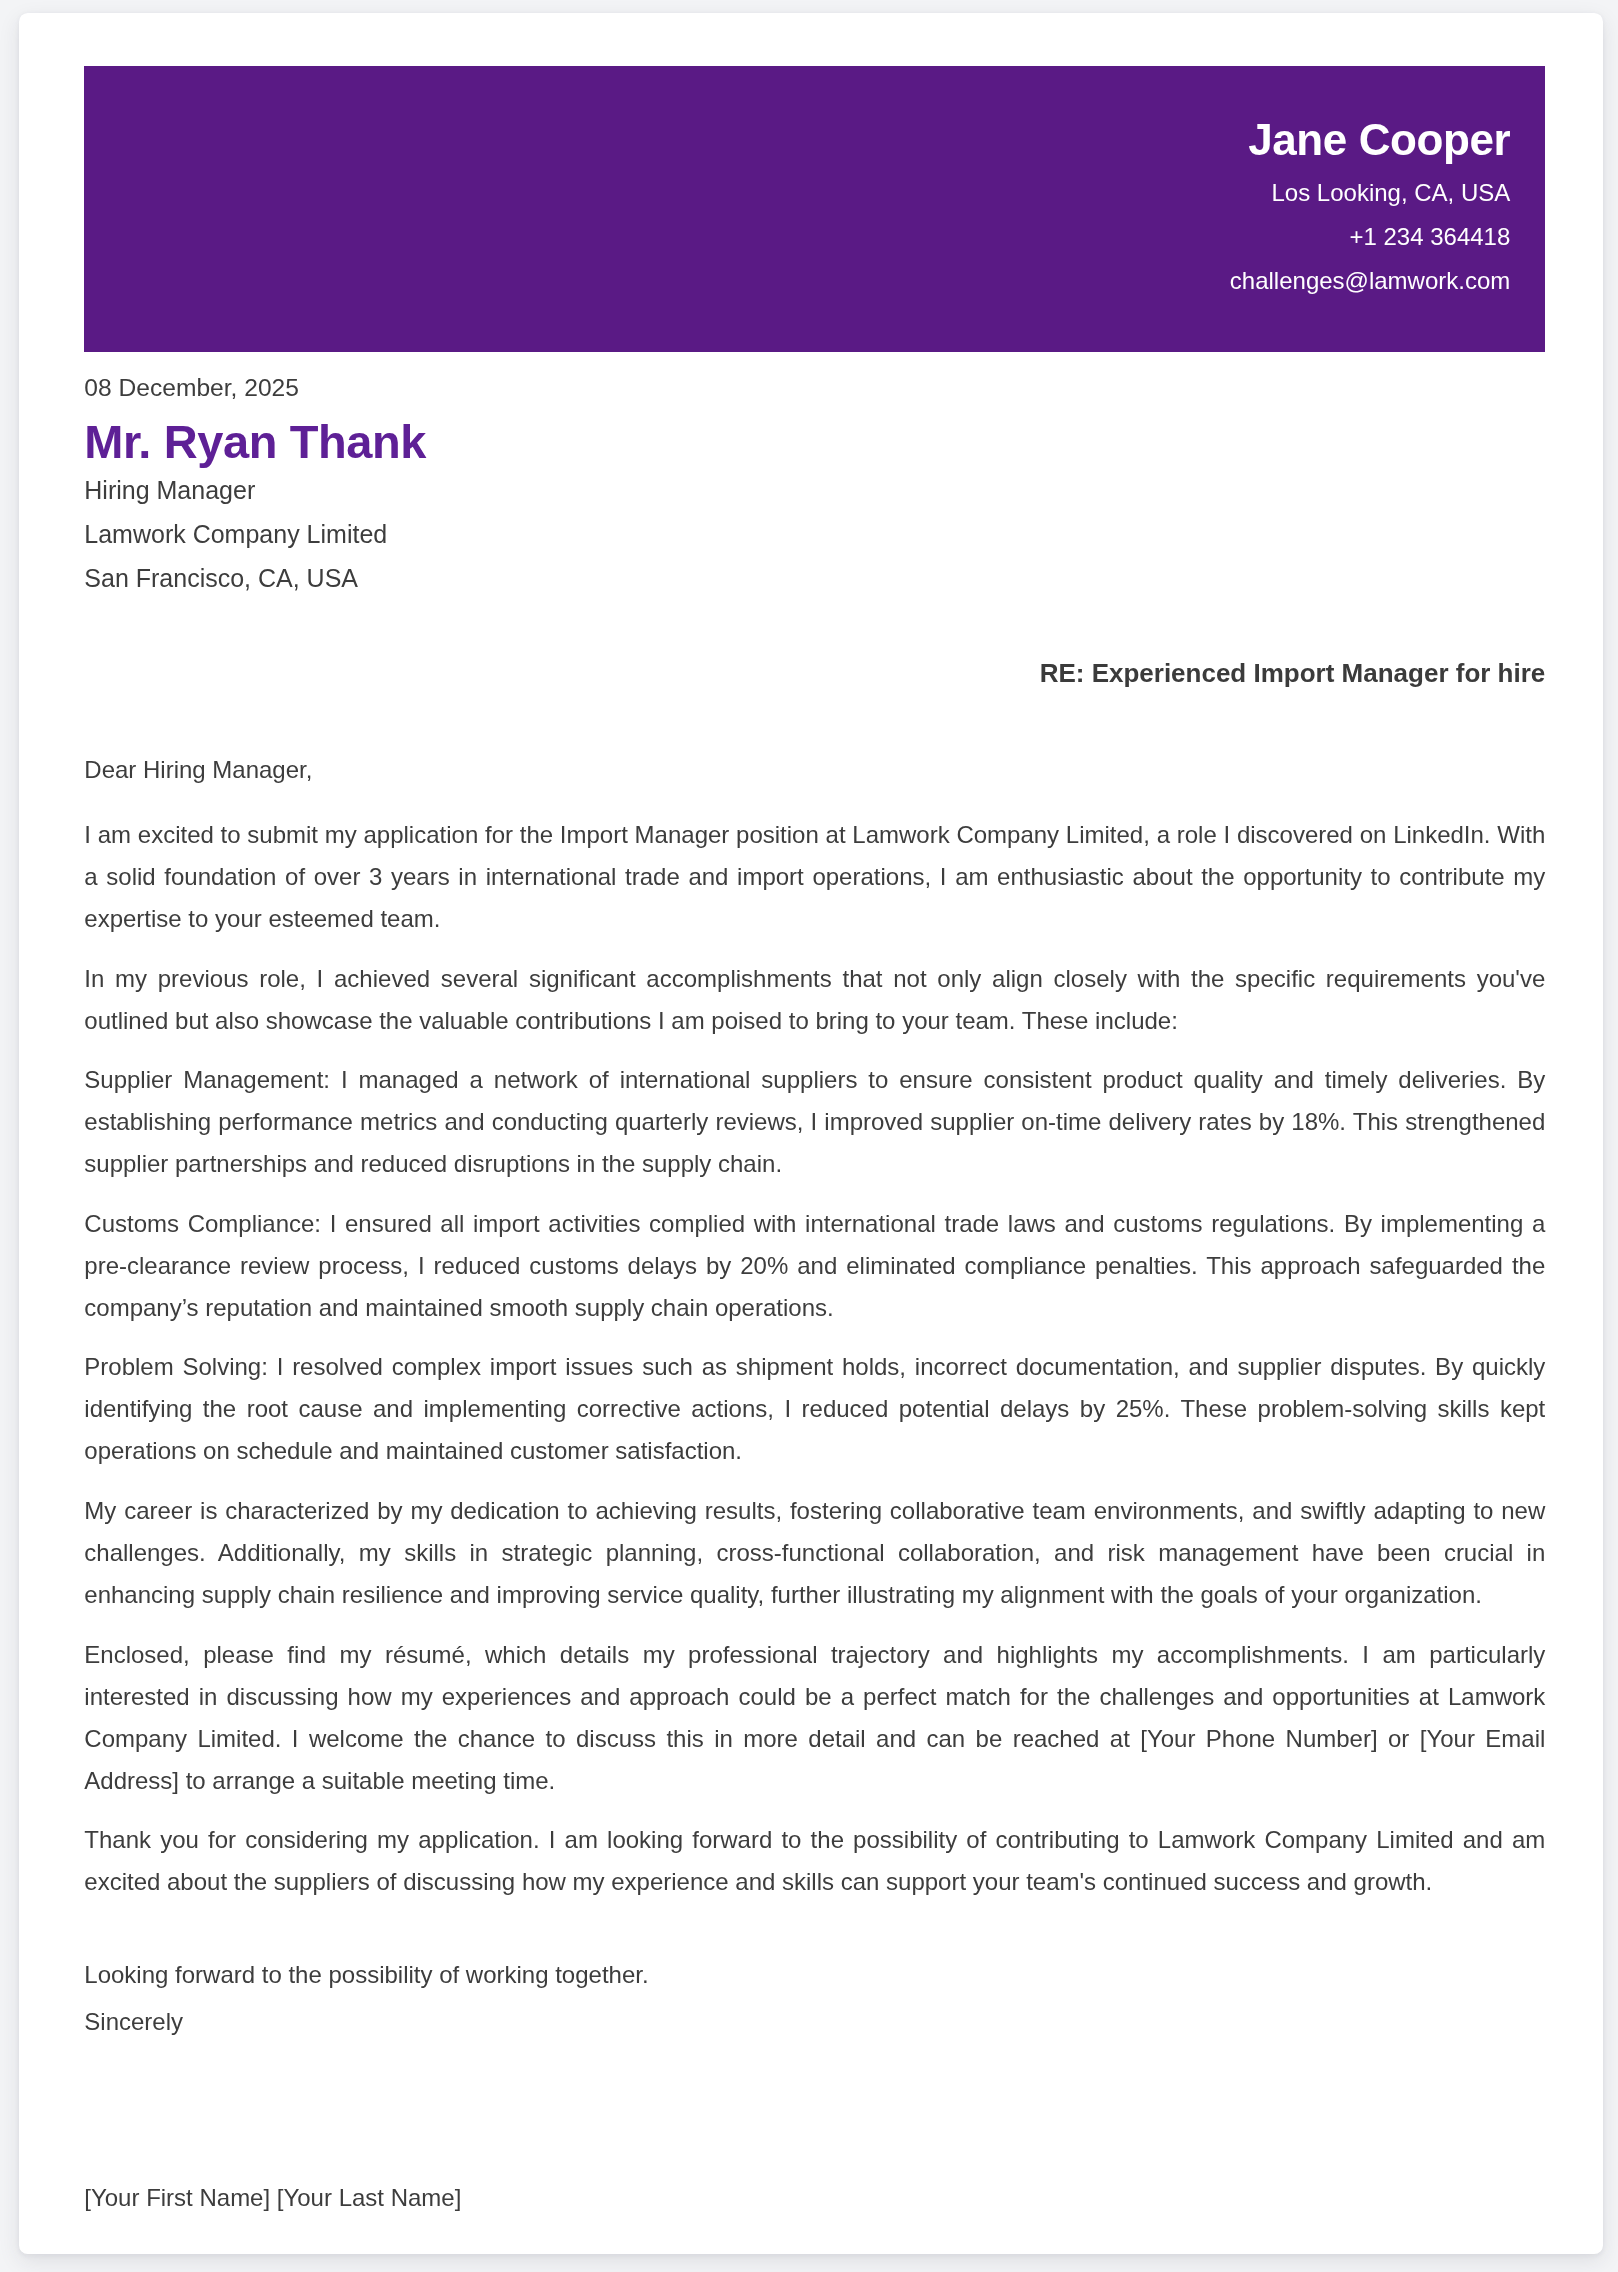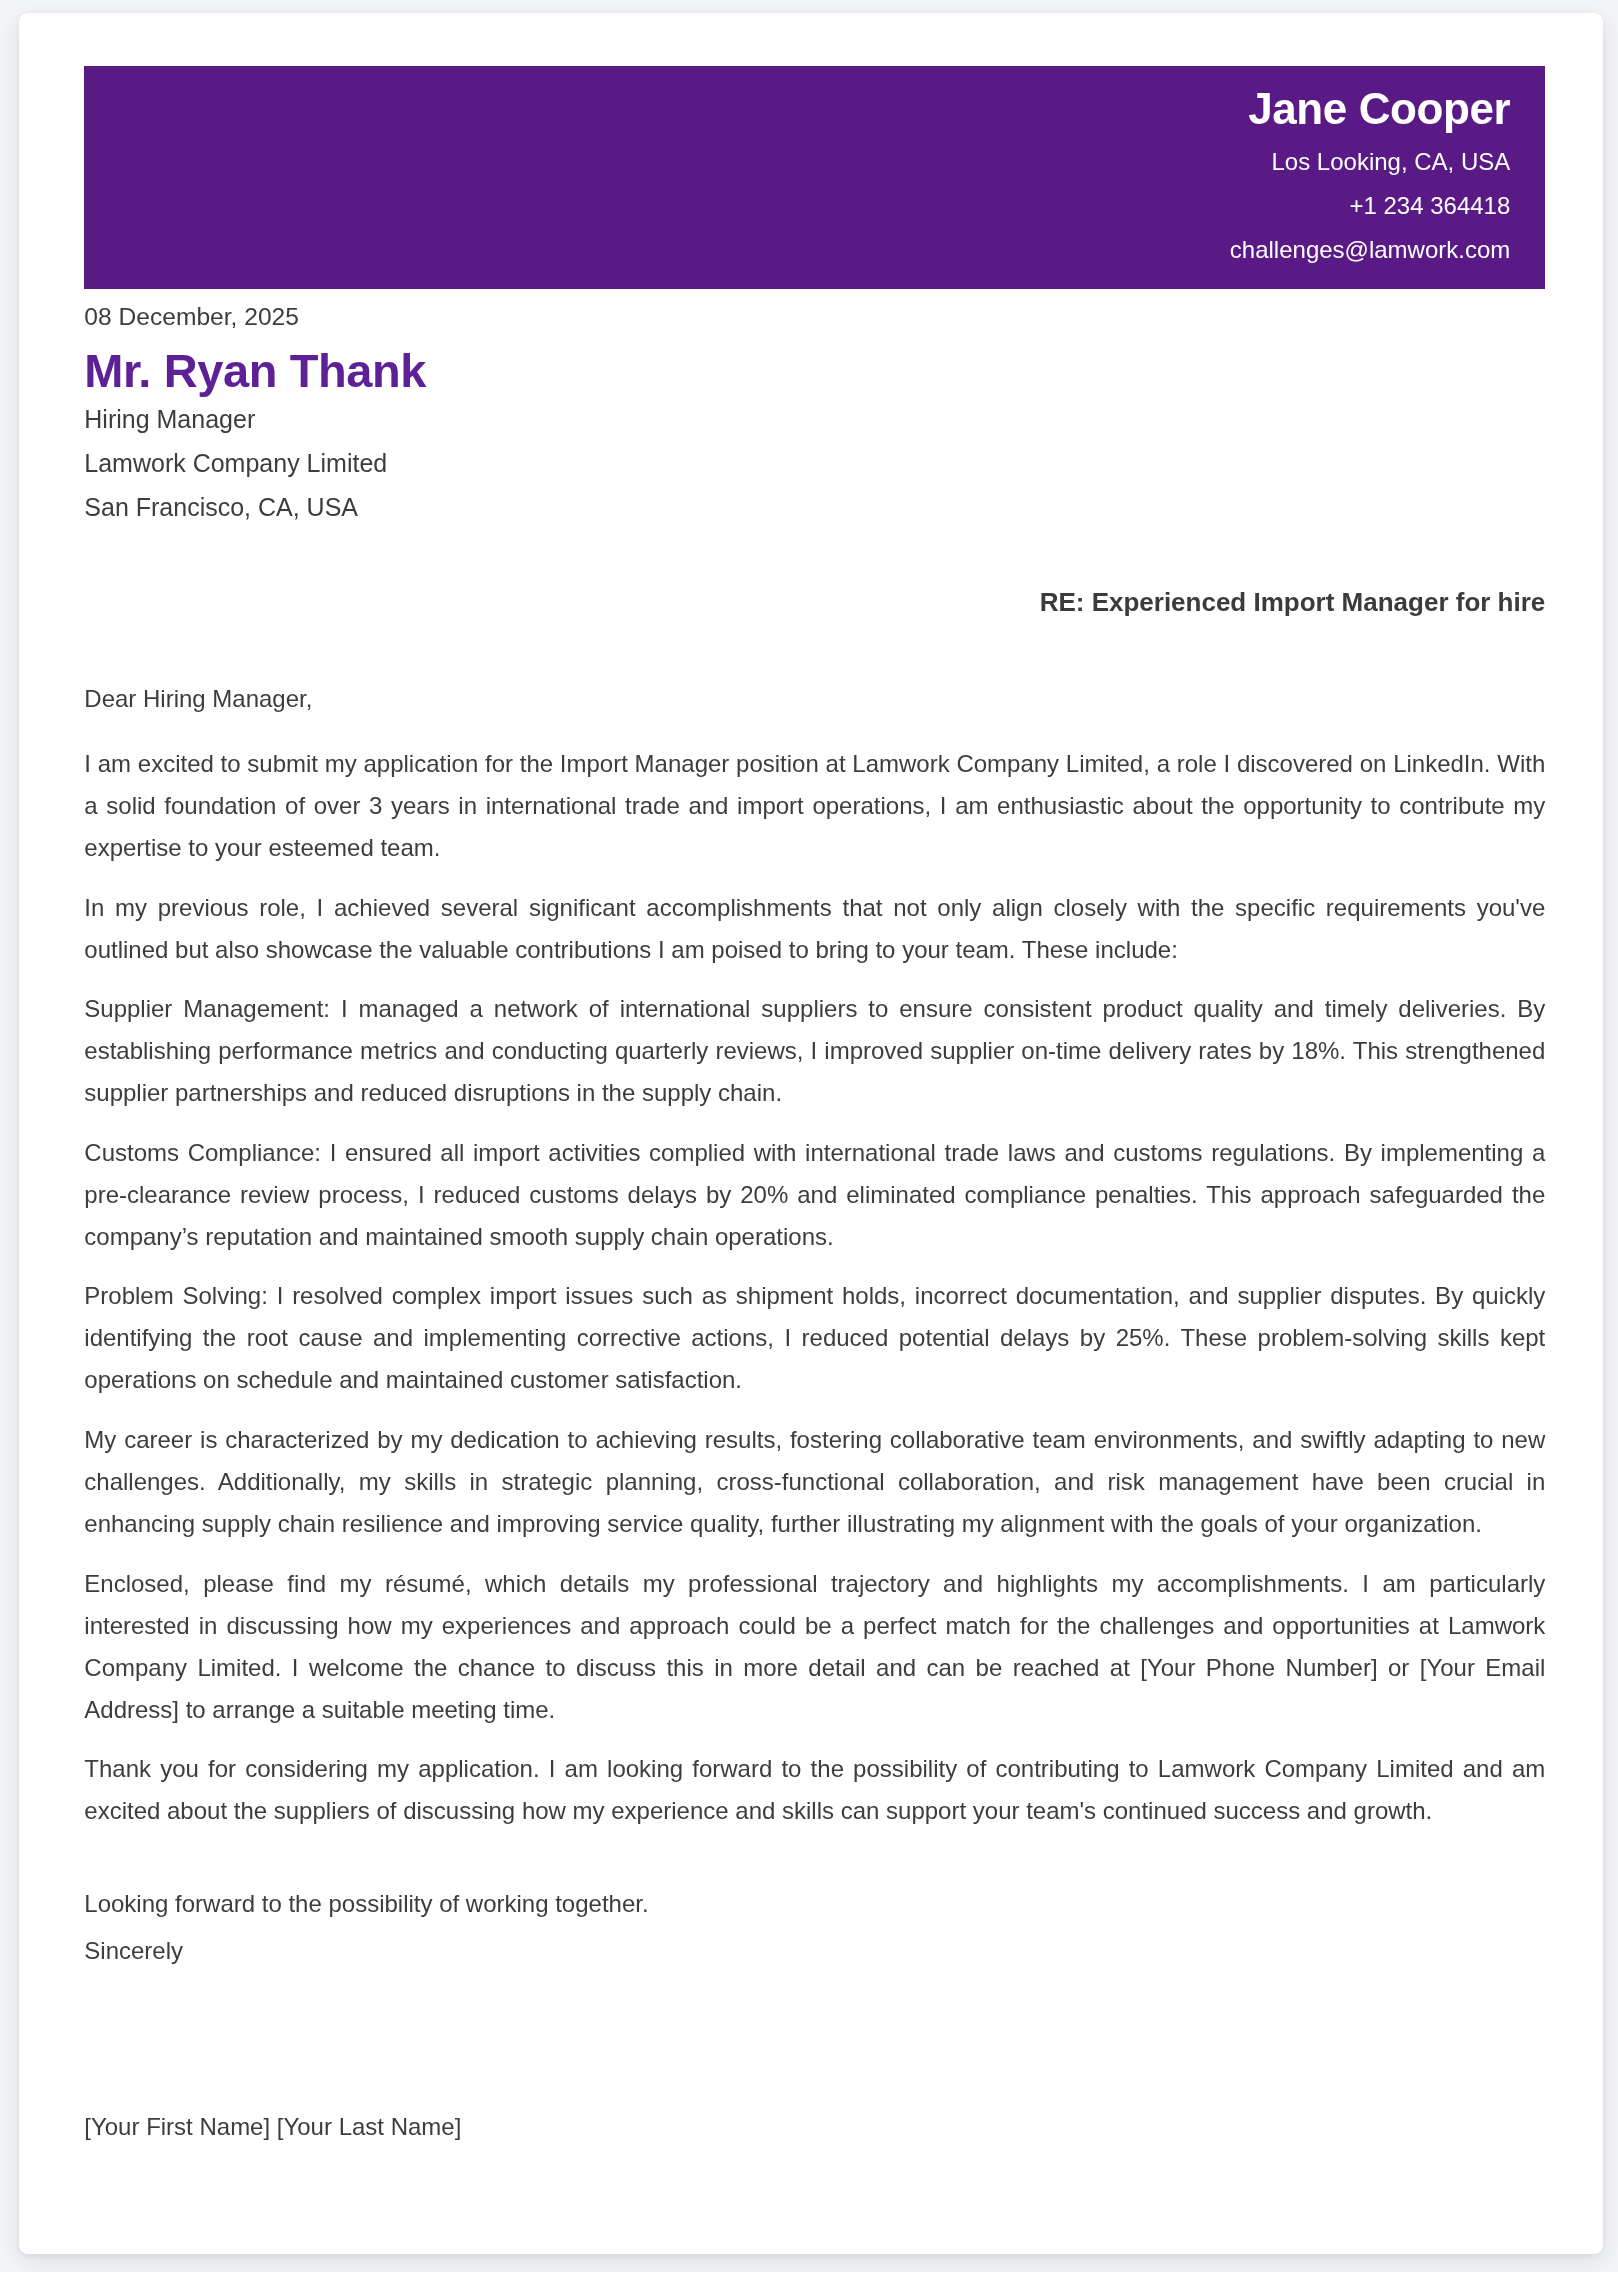--- a/index.html
+++ b/index.html
@@ -21,21 +21,21 @@
     left:19.3px;
     top:13px;
     width:1584px;
     height:2241px;
     background:#ffffff;
     border-radius:8.8px;
     box-shadow:0 7px 21px rgba(40,40,60,0.10), 0 1.8px 5.3px rgba(40,40,60,0.06);
     overflow:hidden;
   }
   .banner{
-    height:223px;
+    height:286px;
     margin:53px 58px 0 65px;
     background:var(--banner);
     color:#ffffff;
     display:flex;
     flex-direction:column;
     justify-content:center;
     align-items:flex-end;
     padding-right:35px;
     text-align:right;
   }
@@ -51,21 +51,21 @@
     line-height:44px;
     font-weight:400;
   }
   .content{
     margin:0 58px 0 65px;
     color:var(--body-text);
     font-size:24px;
     line-height:42px;
   }
   .date{
-    padding-top:8px;
+    padding-top:16px;
     font-size:24.6px;
     line-height:40px;
   }
   .recipient-name{
     margin:7px 0 0;
     font-size:47px;
     line-height:53px;
     font-weight:700;
     color:var(--heading);
     letter-spacing:-0.4px;

